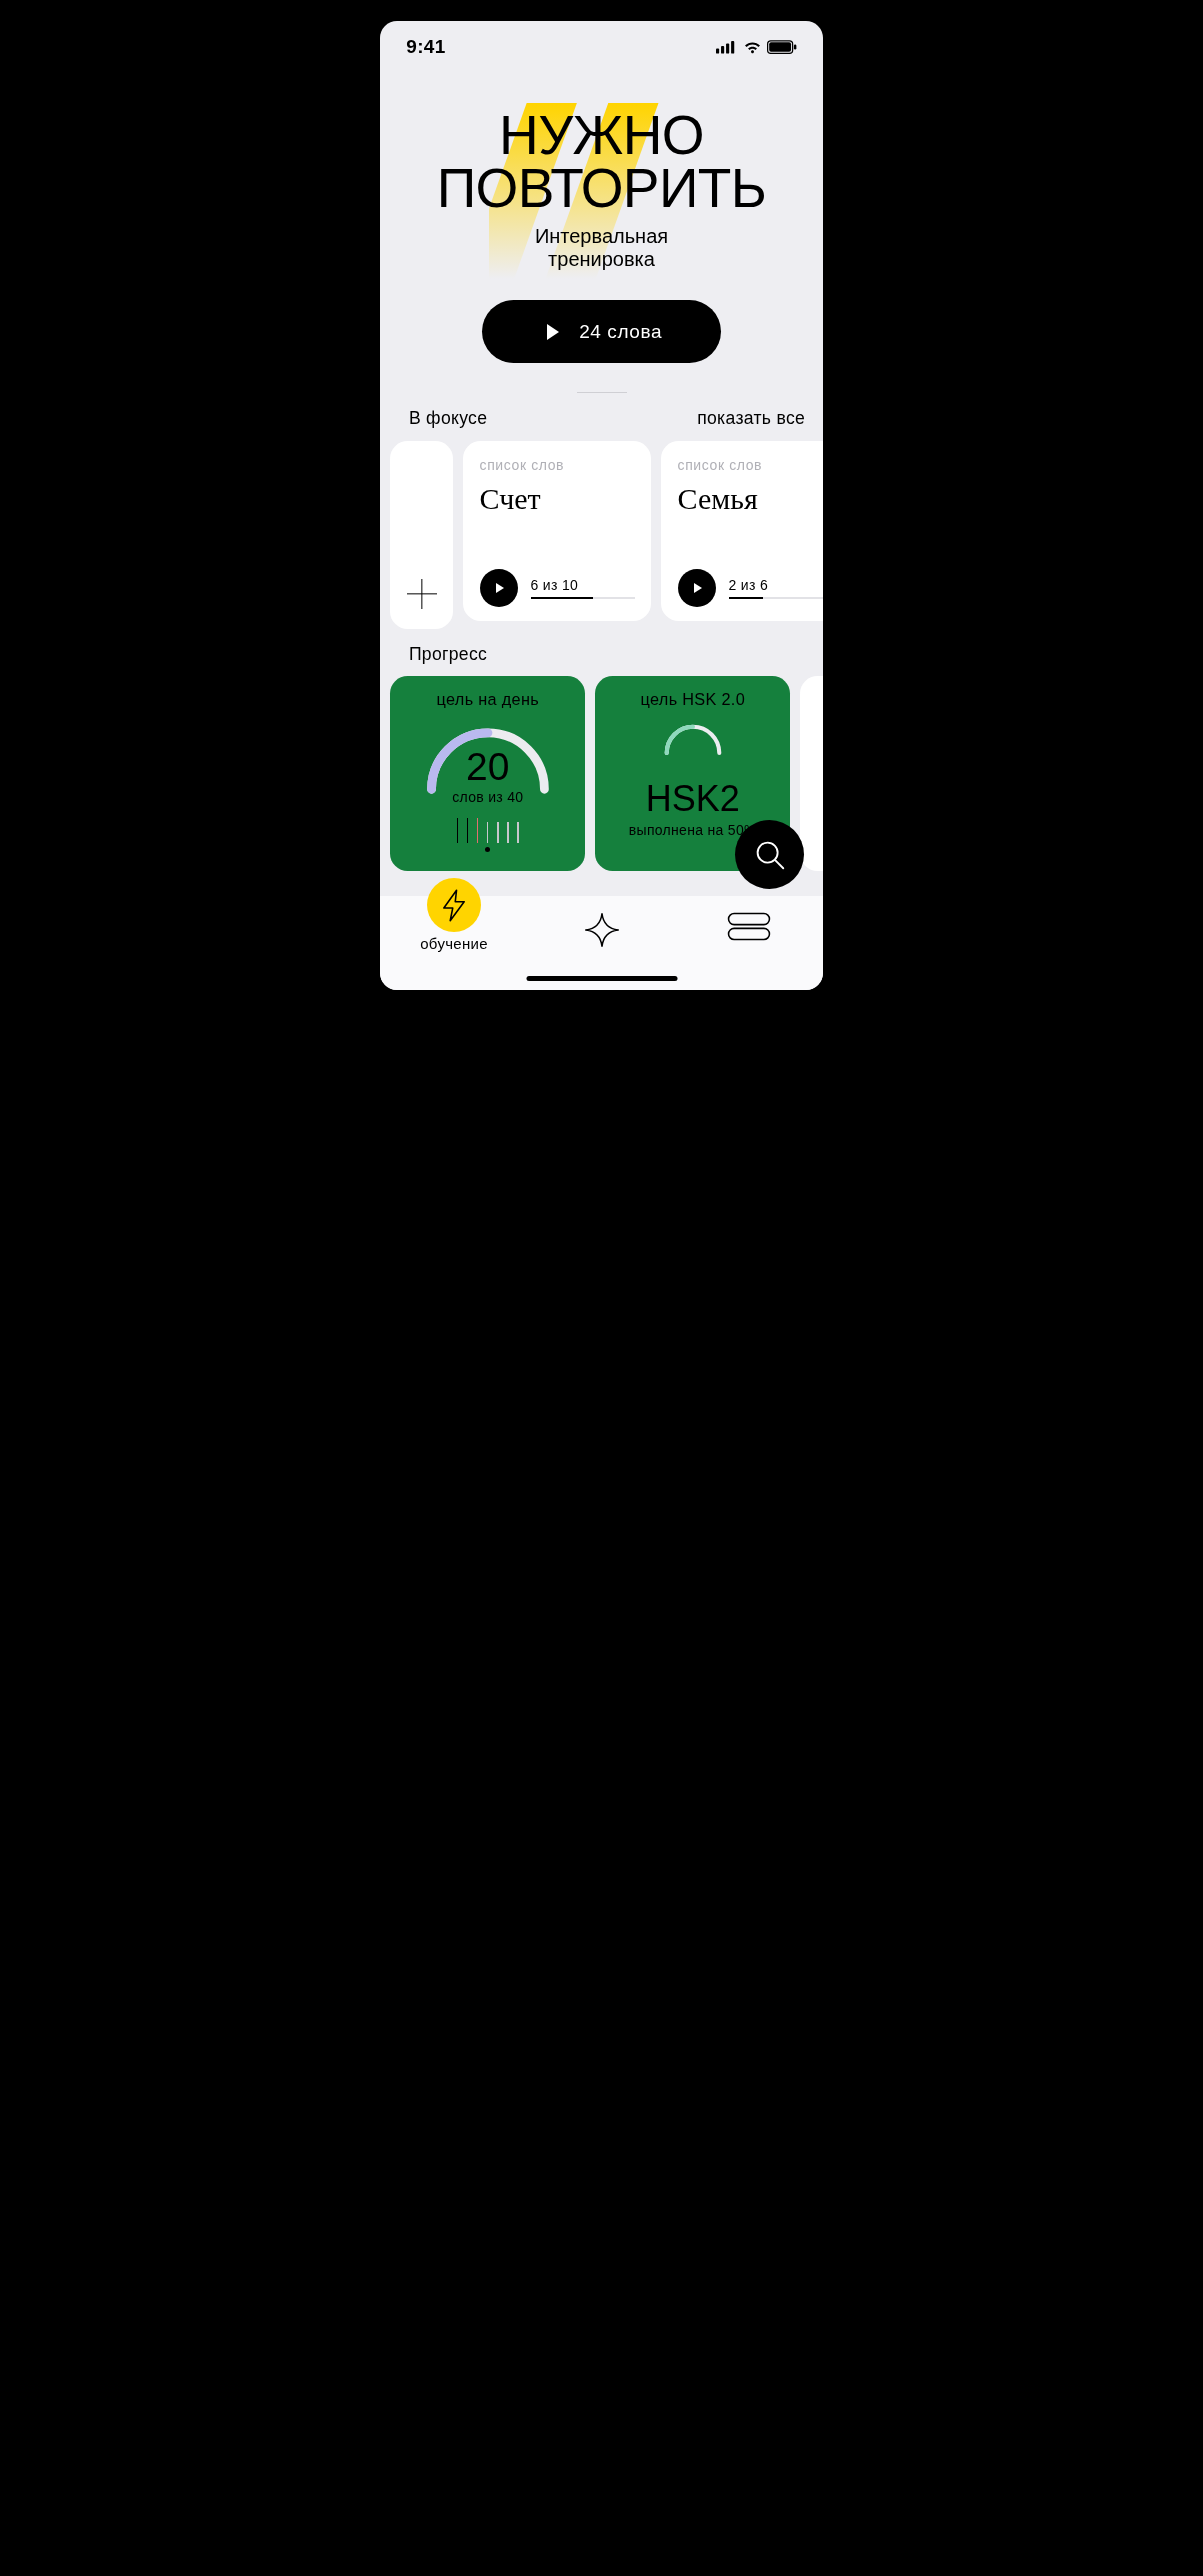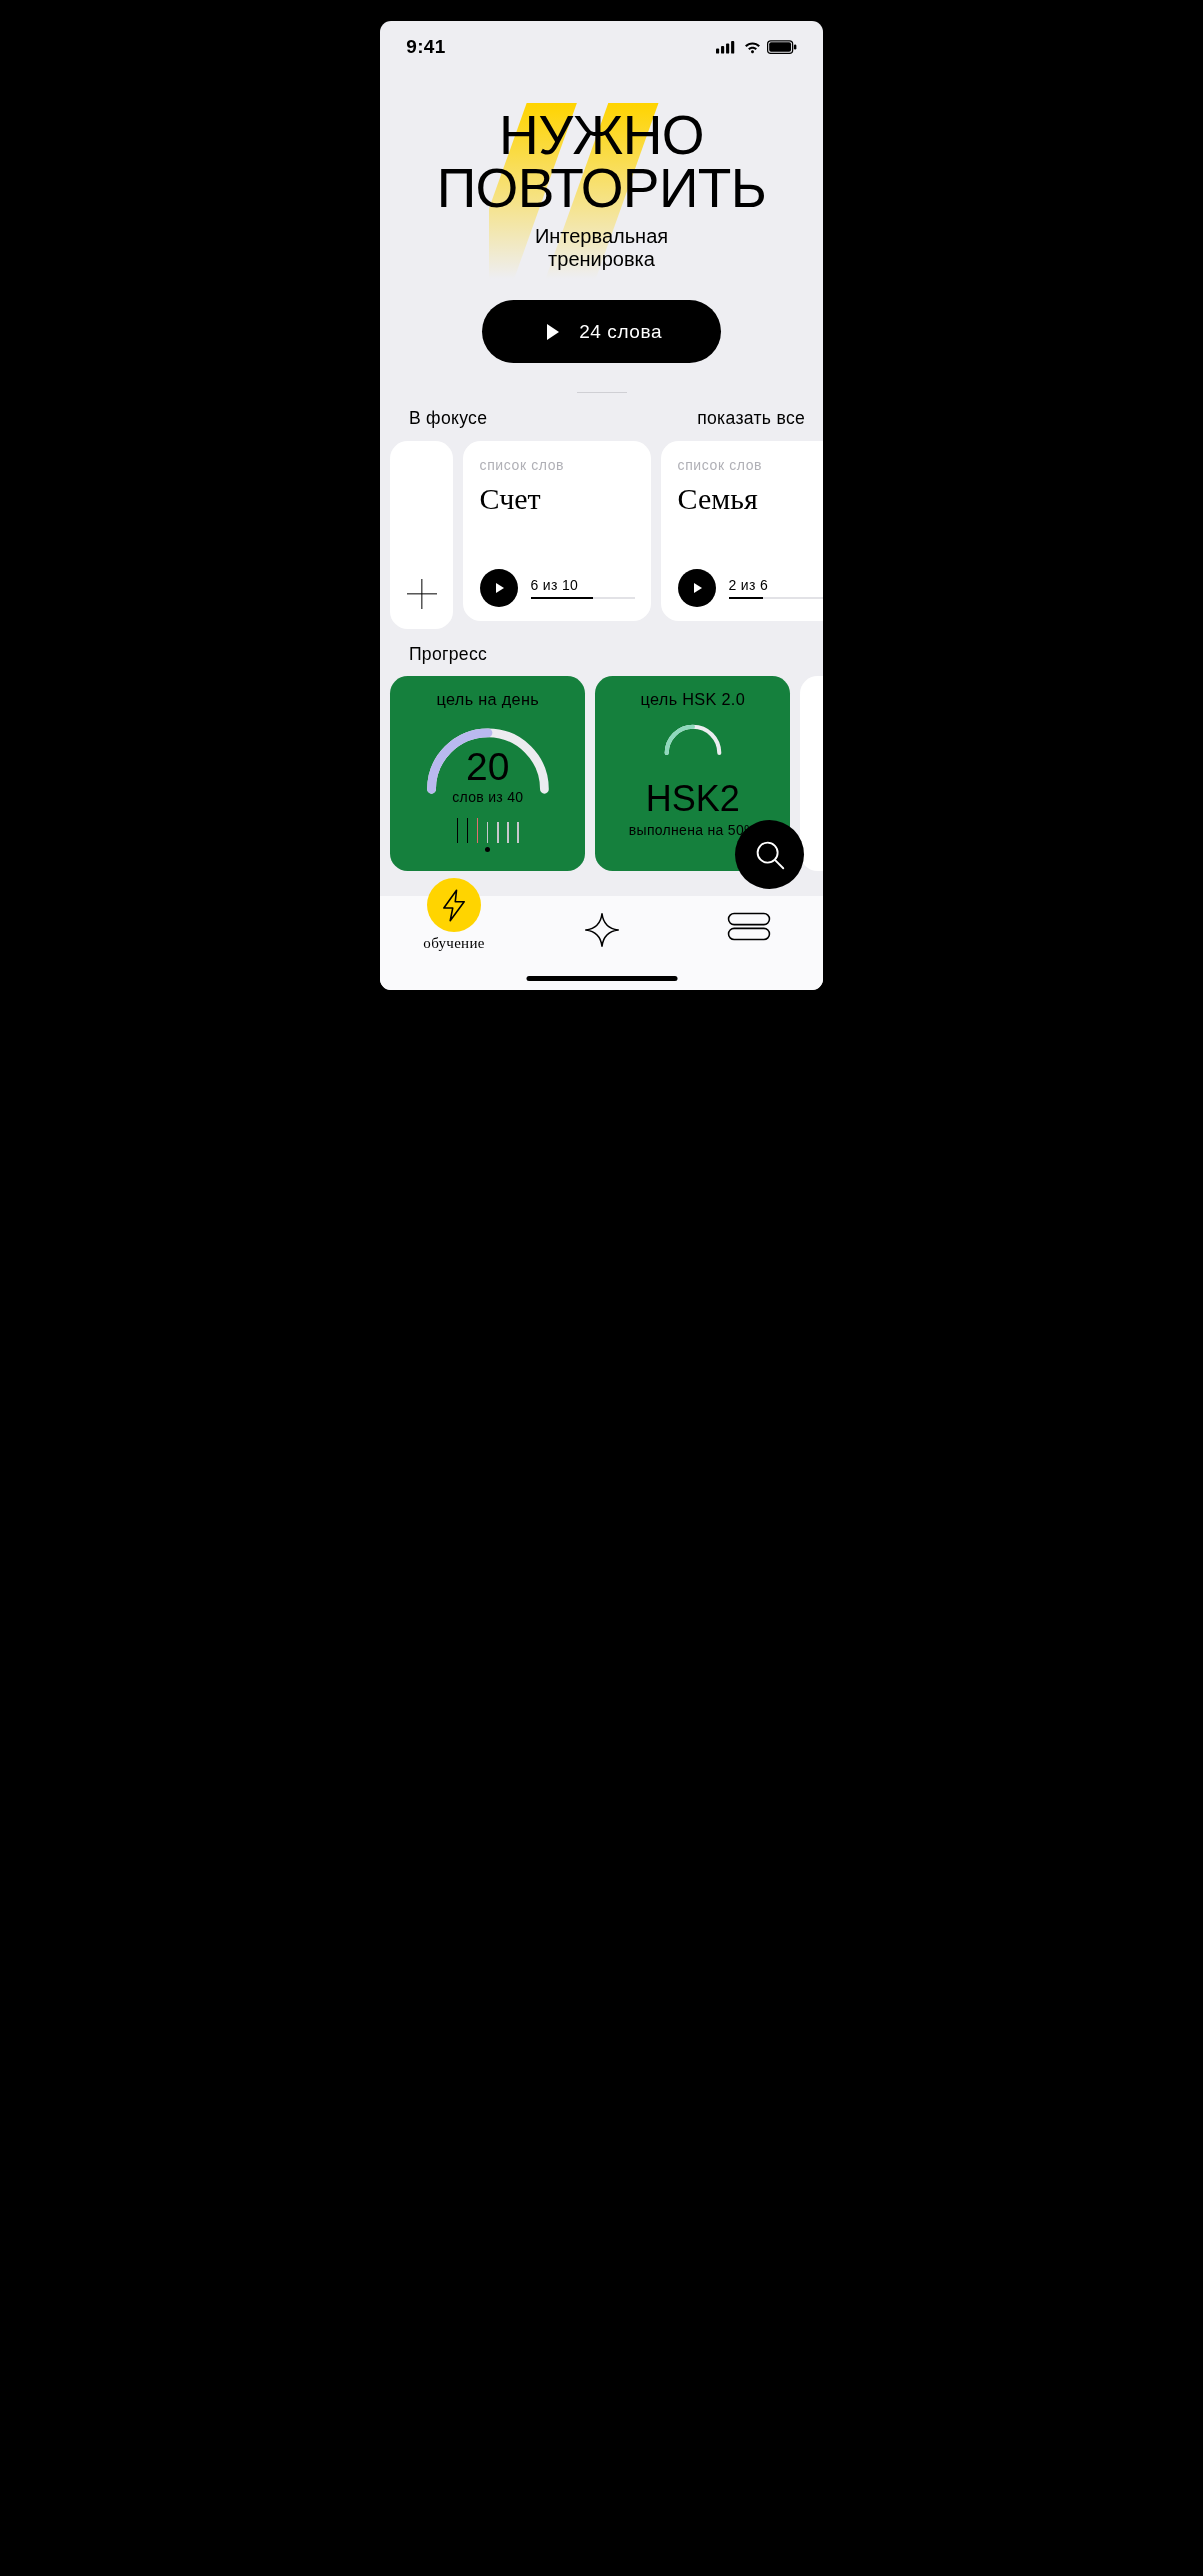--- a/index.html
+++ b/index.html
@@ -15,21 +15,21 @@
     height: 986px;
     background: #000;
     border-radius: 50px;
     padding: 8.8px;
     position: relative;
   }
   .screen {
     width: 100%;
     height: 100%;
     background: #eeeef2;
-    border-radius: 11px;
+    border-radius: 17px;
     overflow: hidden;
     position: relative;
   }
   
   .status-bar {
     display: flex;
     justify-content: space-between;
     align-items: center;
     padding: 14px 26px 0 26px;
     height: 38px;
@@ -238,21 +238,21 @@
   .tabbar {
     position: absolute;
     left: 0; right: 0; bottom: 0;
     height: 94px;
     background: #fafafc;
     display: flex;
     justify-content: space-around;
     align-items: flex-start;
     padding-top: 5px;
   }
-  .tab { display: flex; flex-direction: column; align-items: center; gap: 2.5px; cursor: pointer; width: 101px; font-family: Liberation Serif, serif; }
+  .tab { display: flex; flex-direction: column; align-items: center; gap: 2.5px; cursor: pointer; width: 101px; }
   .tab-label { font-size: 15px; letter-spacing: 0.3px; }
   .tab-icon-circle {
     width: 54px; height: 54px; border-radius: 50%;
     background: #ffd400; display: flex; align-items: center; justify-content: center;
     margin-top: -22.6px;
   }
   .home-indicator {
     position: absolute;
     bottom: 8.8px; left: 50%; transform: translateX(-50%);
     width: 151px; height: 5px; border-radius: 2.5px; background: #000;

